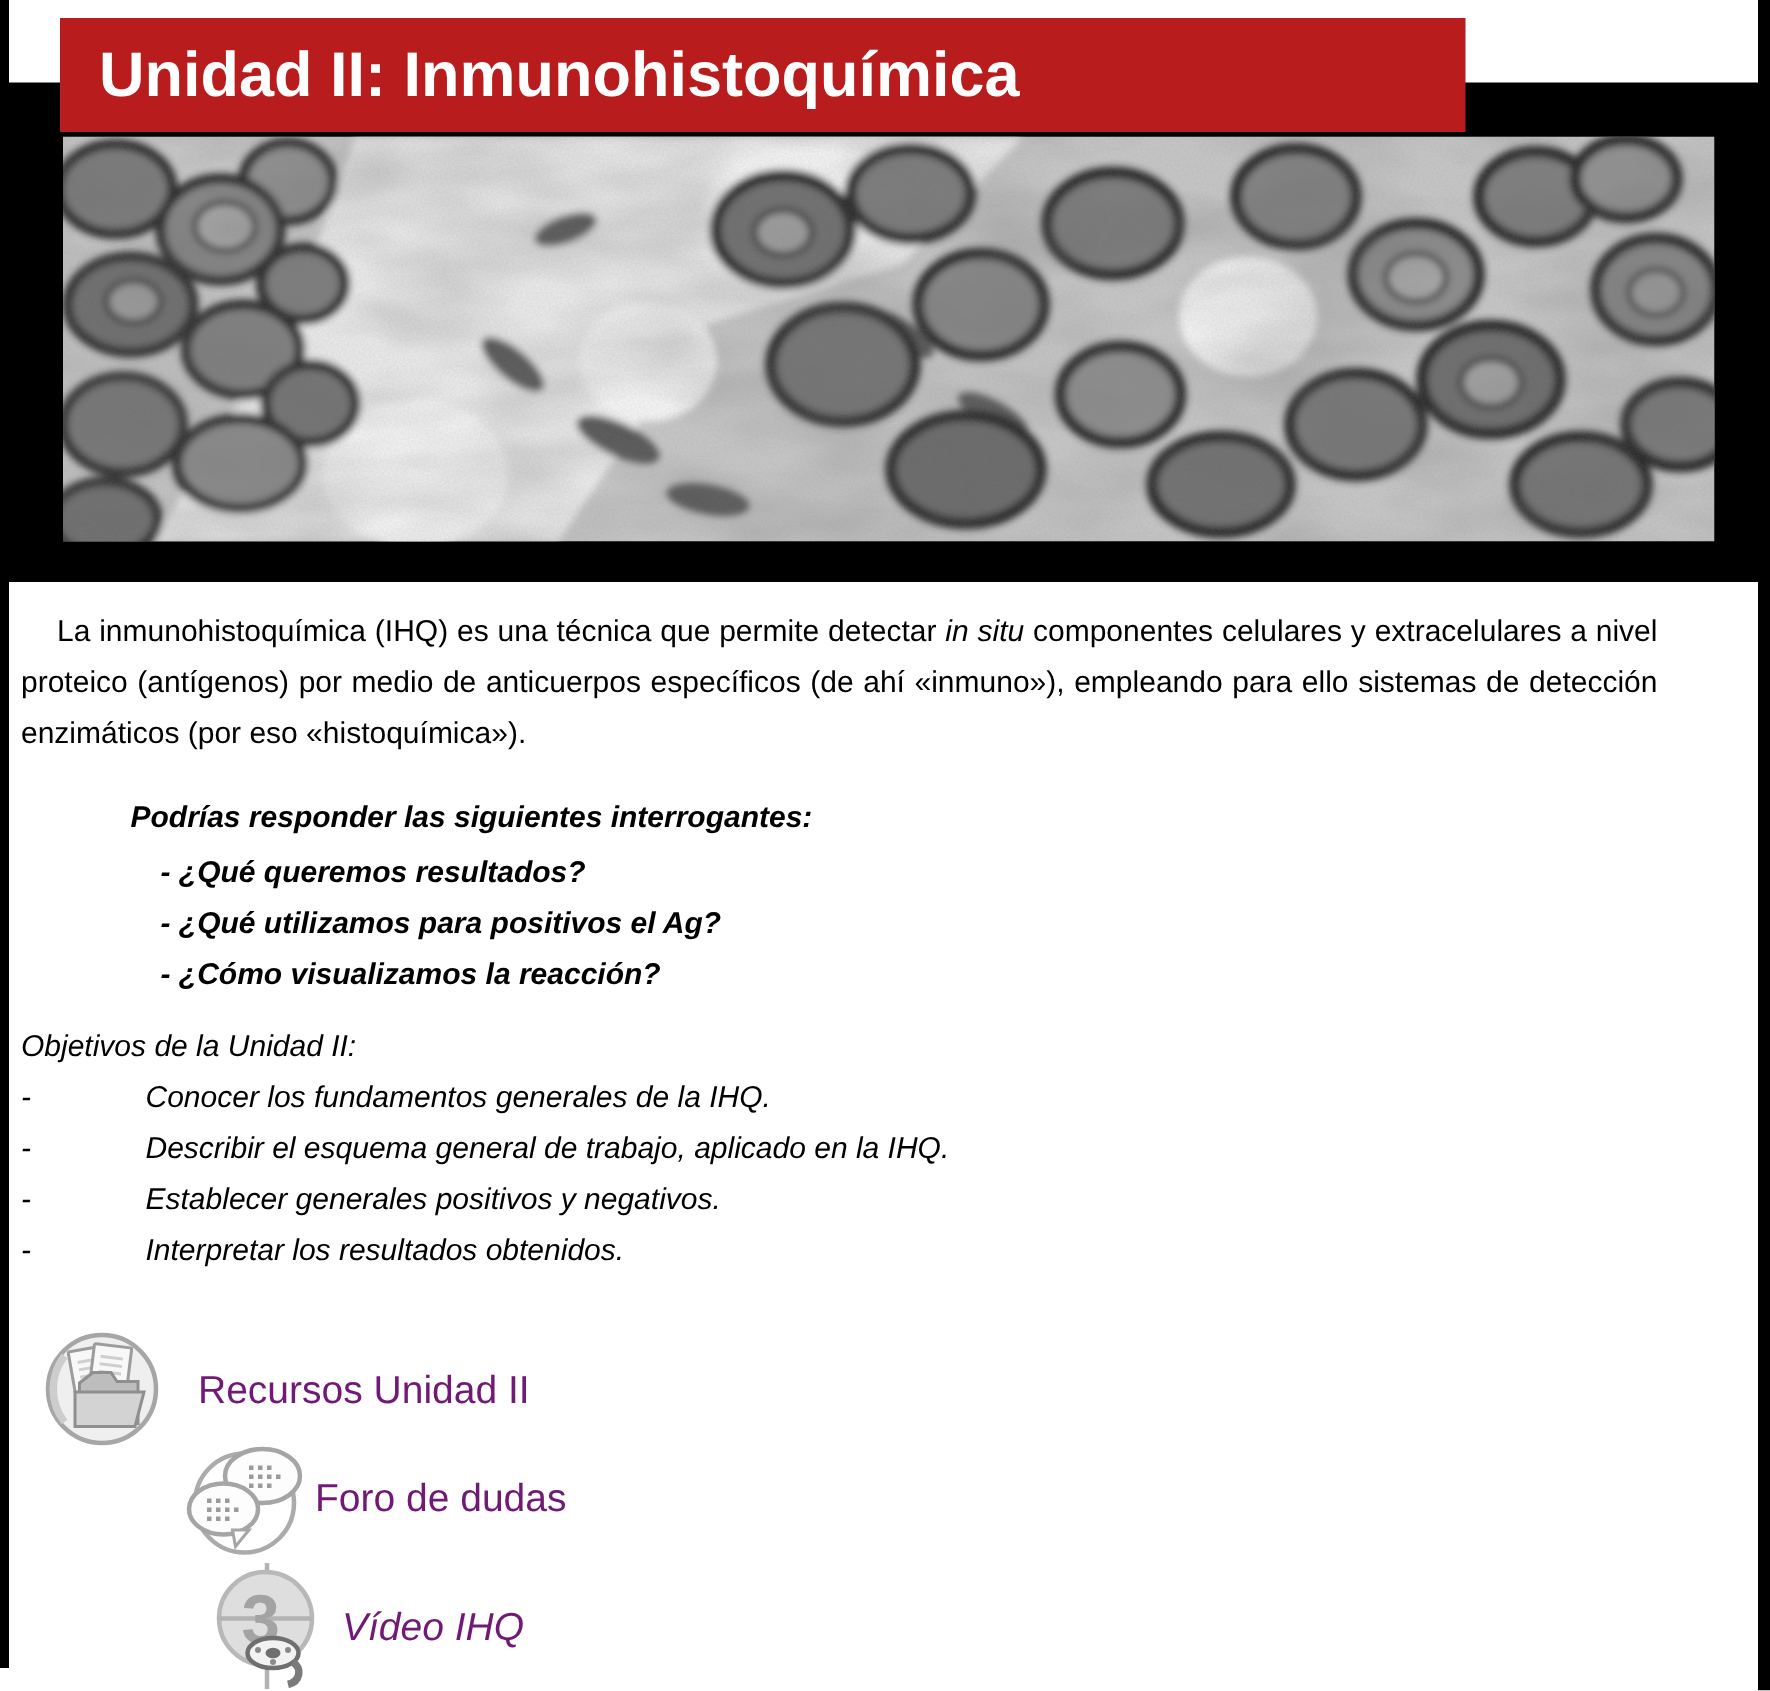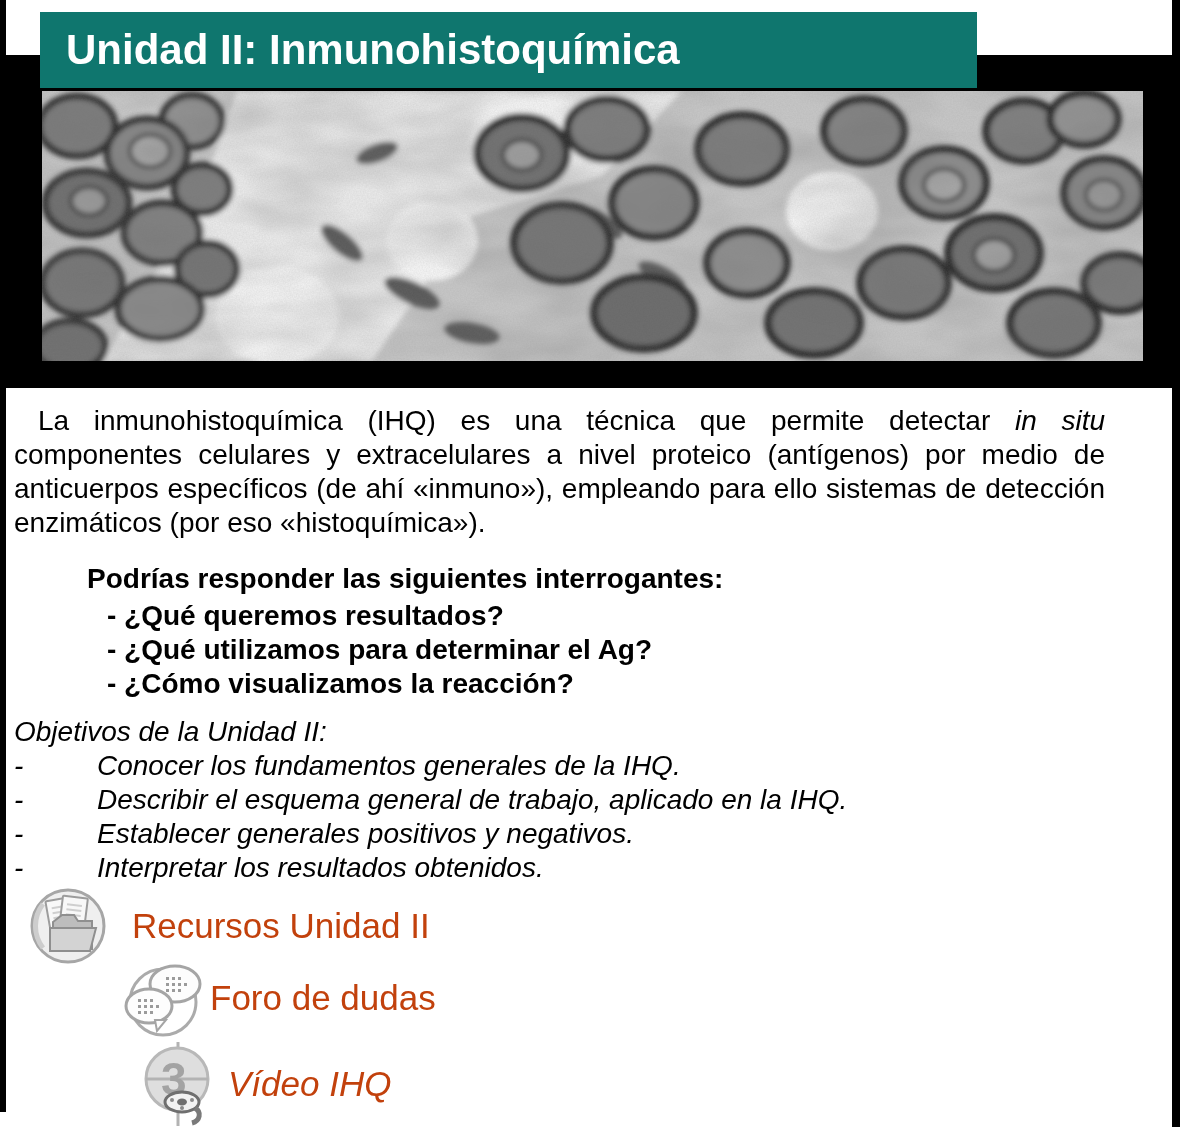--- a/index.html
+++ b/index.html
@@ -6,40 +6,40 @@
   body{
     width:1180px;height:1127px;position:relative;background:#ffffff;
     font-family:"Liberation Sans", sans-serif;color:#000;overflow:hidden;
   }
   .page{position:absolute;inset:0;}
   .frame-left{position:absolute;left:0;top:0;width:6px;height:1112px;background:#000;}
   .frame-right{position:absolute;right:0;top:0;width:8px;height:1127px;background:#000;}
   .media-band{position:absolute;left:2px;right:2px;top:55px;height:333px;background:#000;}
   .micrograph{position:absolute;left:40px;top:36px;width:1101px;height:270px;display:block;}
   .title-bar{
-    position:absolute;left:40px;top:12px;width:937px;height:76px;background:#0f766e;
+    position:absolute;left:40px;top:12px;width:937px;height:76px;background:#b91c1c;
     display:flex;align-items:center;z-index:5;
   }
   .title-bar h1{
     margin:0 0 0 26px;color:#ffffff;font-size:42px;font-weight:bold;letter-spacing:0px;
   }
-  .textflow{position:absolute;left:0;top:388px;width:1120px;font-size:28px;}
+  .textflow{position:absolute;left:0;top:388px;width:1120px;font-size:20px;}
   .intro{
     margin:16px 15px 0 14px;line-height:34px;text-align:justify;text-indent:24px;
   }
-  .questions{margin-top:22px;font-weight:bold;line-height:34px;}
+  .questions{margin-top:22px;font-weight:bold;line-height:34px;font-style:italic;}
   .q-head{margin:0 0 3px 87px;}
   .q-item{margin:0 0 0 107px;}
   .objectives{margin-top:14px;line-height:34px;font-style:italic;}
   .obj-head{margin:0 0 0 14px;}
   .obj-item{margin-left:14px;display:flex;}
   .obj-item .dash{width:83px;flex:0 0 83px;}
   .res{position:absolute;display:flex;align-items:center;cursor:pointer;}
   .res-icon{display:block;line-height:0;}
-  .res-label{font-size:35px;color:#c2410c;}
+  .res-label{font-size:26px;color:#701a75;}
   .res1{left:28px;top:886px;}  .res1 .res-label{margin-left:24px;}
   .res2{left:122px;top:957px;} .res2 .res-label{margin-left:6px;}
   .res3{left:142px;top:1042px;}.res3 .res-label{margin-left:16px;font-style:italic;}
 </style>
 </head>
 <body>
 
 <div class="page">
 
   <div class="frame-left"></div>
@@ -131,21 +131,21 @@
 
     <p class="intro">
       <span>La inmunohistoquímica (IHQ) es una técnica que permite detectar</span>
       <em>in situ</em>
       <span>componentes celulares y extracelulares a nivel proteico (antígenos) por medio de anticuerpos específicos (de ahí «inmuno»), empleando para ello sistemas de detección enzimáticos (por eso «histoquímica»).</span>
     </p>
 
     <div class="questions">
       <p class="q-head">Podrías responder las siguientes interrogantes:</p>
       <p class="q-item">- ¿Qué queremos resultados?</p>
-      <p class="q-item">- ¿Qué utilizamos para determinar el Ag?</p>
+      <p class="q-item">- ¿Qué utilizamos para positivos el Ag?</p>
       <p class="q-item">- ¿Cómo visualizamos la reacción?</p>
     </div>
 
     <div class="objectives">
       <p class="obj-head">Objetivos de la Unidad II:</p>
       <div class="obj-item">
         <span class="dash">-</span>
         <span>Conocer los fundamentos generales de la IHQ.</span>
       </div>
       <div class="obj-item">

